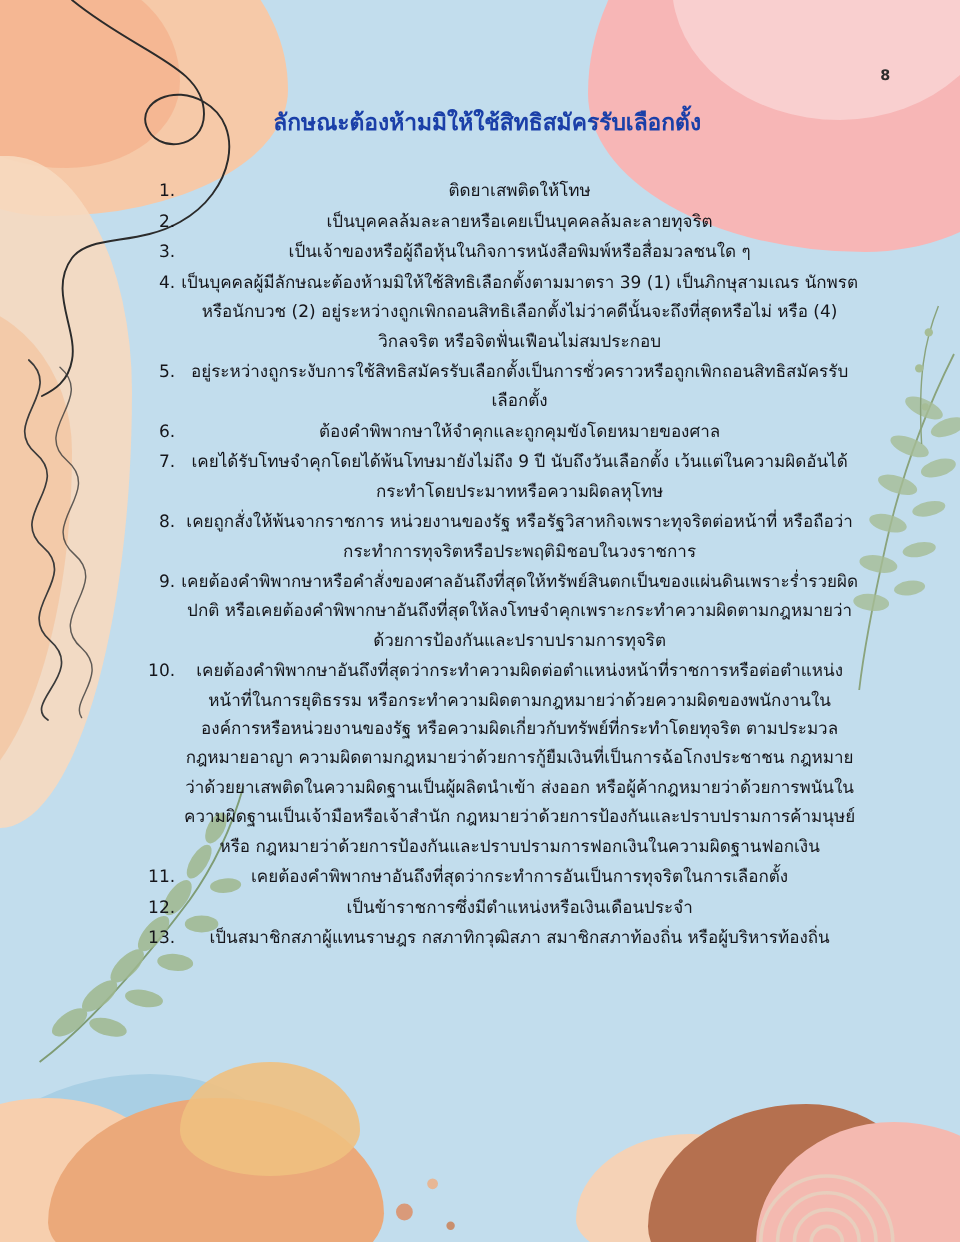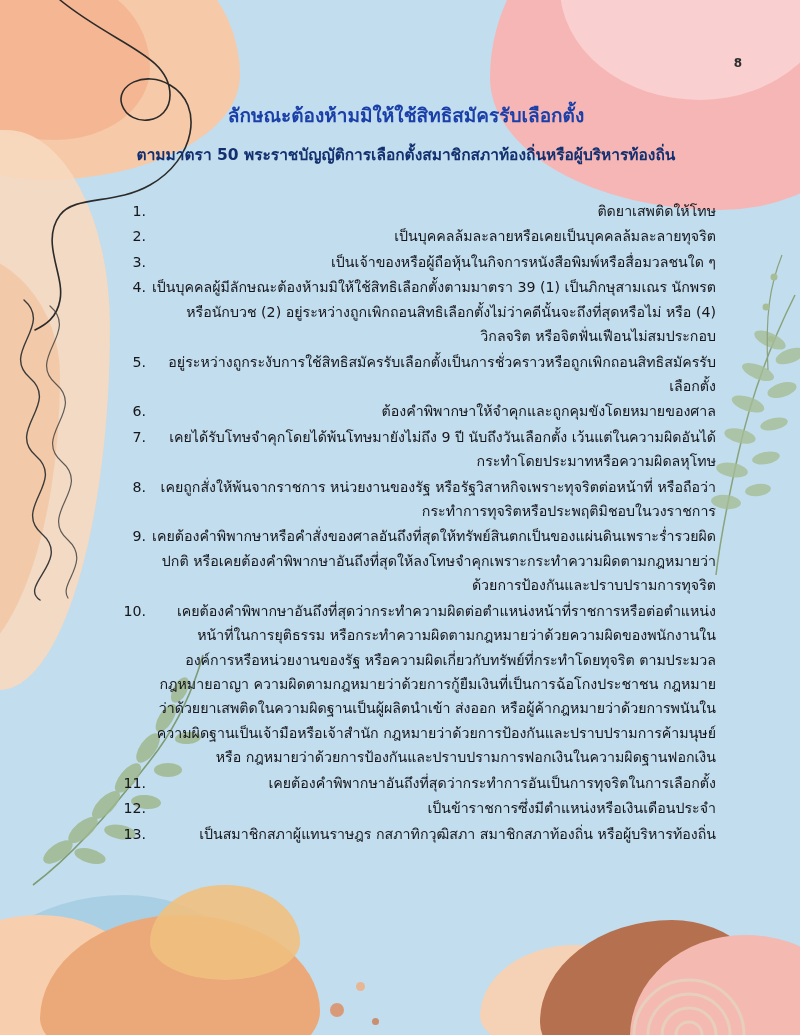--- a/index.html
+++ b/index.html
@@ -176,21 +176,21 @@
     left: 96px;
     width: 620px;
   }
 
   .title {
     text-align: center;
     color: #1a3fa8;
     font-weight: bold;
     font-size: 19px;
     line-height: 1.55;
-    margin: 13px;
+    margin: 0;
   }
   .subtitle {
     text-align: center;
     color: #12306f;
     font-weight: bold;
     font-size: 15.5px;
     line-height: 1.65;
     margin: 6px 0 0 0;
   }
 
@@ -200,21 +200,21 @@
     list-style: none;
     counter-reset: item;
   }
   ol.items > li {
     position: relative;
     counter-increment: item;
     font-size: 14.2px;
     line-height: 1.72;
     color: #15151a;
     margin-bottom: 1px;
-    text-align: right;
+    text-align: center;
   }
   ol.items > li::before {
     content: counter(item) ".";
     position: absolute;
     left: -30px;
     width: 26px;
     text-align: right;
     color: #15151a;
   }
 </style>
@@ -302,21 +302,20 @@
   </svg>
 
   <div class="dot" style="bottom:18px;left:330px;width:14px;height:14px;background:#d99a7a;"></div>
   <div class="dot" style="bottom:44px;left:356px;width:9px;height:9px;background:#e7b795;"></div>
   <div class="dot" style="bottom:10px;left:372px;width:7px;height:7px;background:#c98f6e;"></div>
 
   <div class="page-number">8</div>
 
   <div class="content">
     <h1 class="title">ลักษณะต้องห้ามมิให้ใช้สิทธิสมัครรับเลือกตั้ง</h1>
-    <p class="subtitle">ตามมาตรา 50 พระราชบัญญัติการเลือกตั้งสมาชิกสภาท้องถิ่นหรือผู้บริหารท้องถิ่น</p>
 
     <ol class="items">
       <li>ติดยาเสพติดให้โทษ</li>
       <li>เป็นบุคคลล้มละลายหรือเคยเป็นบุคคลล้มละลายทุจริต</li>
       <li>เป็นเจ้าของหรือผู้ถือหุ้นในกิจการหนังสือพิมพ์หรือสื่อมวลชนใด ๆ</li>
       <li>เป็นบุคคลผู้มีลักษณะต้องห้ามมิให้ใช้สิทธิเลือกตั้งตามมาตรา 39 (1) เป็นภิกษุสามเณร นักพรตหรือนักบวช (2) อยู่ระหว่างถูกเพิกถอนสิทธิเลือกตั้งไม่ว่าคดีนั้นจะถึงที่สุดหรือไม่ หรือ (4) วิกลจริต หรือจิตฟั่นเฟือนไม่สมประกอบ</li>
       <li>อยู่ระหว่างถูกระงับการใช้สิทธิสมัครรับเลือกตั้งเป็นการชั่วคราวหรือถูกเพิกถอนสิทธิสมัครรับเลือกตั้ง</li>
       <li>ต้องคำพิพากษาให้จำคุกและถูกคุมขังโดยหมายของศาล</li>
       <li>เคยได้รับโทษจำคุกโดยได้พ้นโทษมายังไม่ถึง 9 ปี นับถึงวันเลือกตั้ง เว้นแต่ในความผิดอันได้กระทำโดยประมาทหรือความผิดลหุโทษ</li>
       <li>เคยถูกสั่งให้พ้นจากราชการ หน่วยงานของรัฐ หรือรัฐวิสาหกิจเพราะทุจริตต่อหน้าที่ หรือถือว่ากระทำการทุจริตหรือประพฤติมิชอบในวงราชการ</li>

